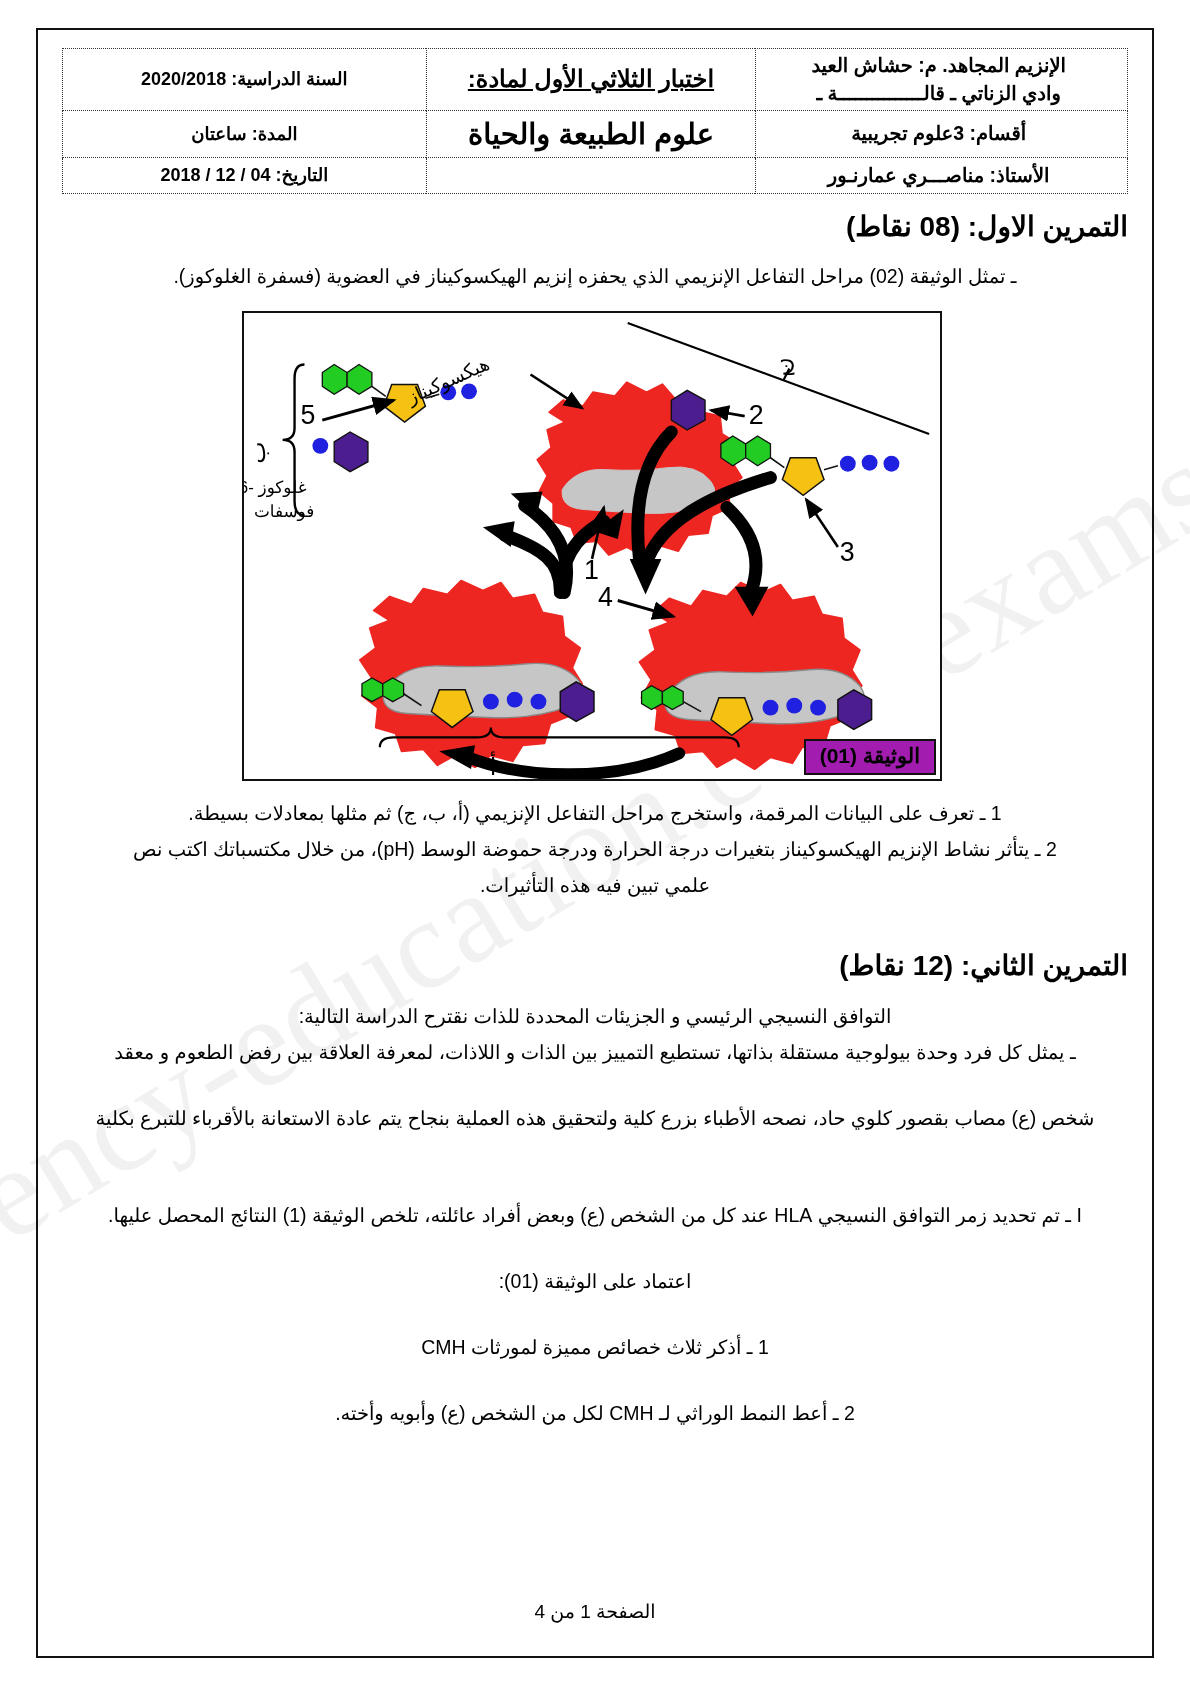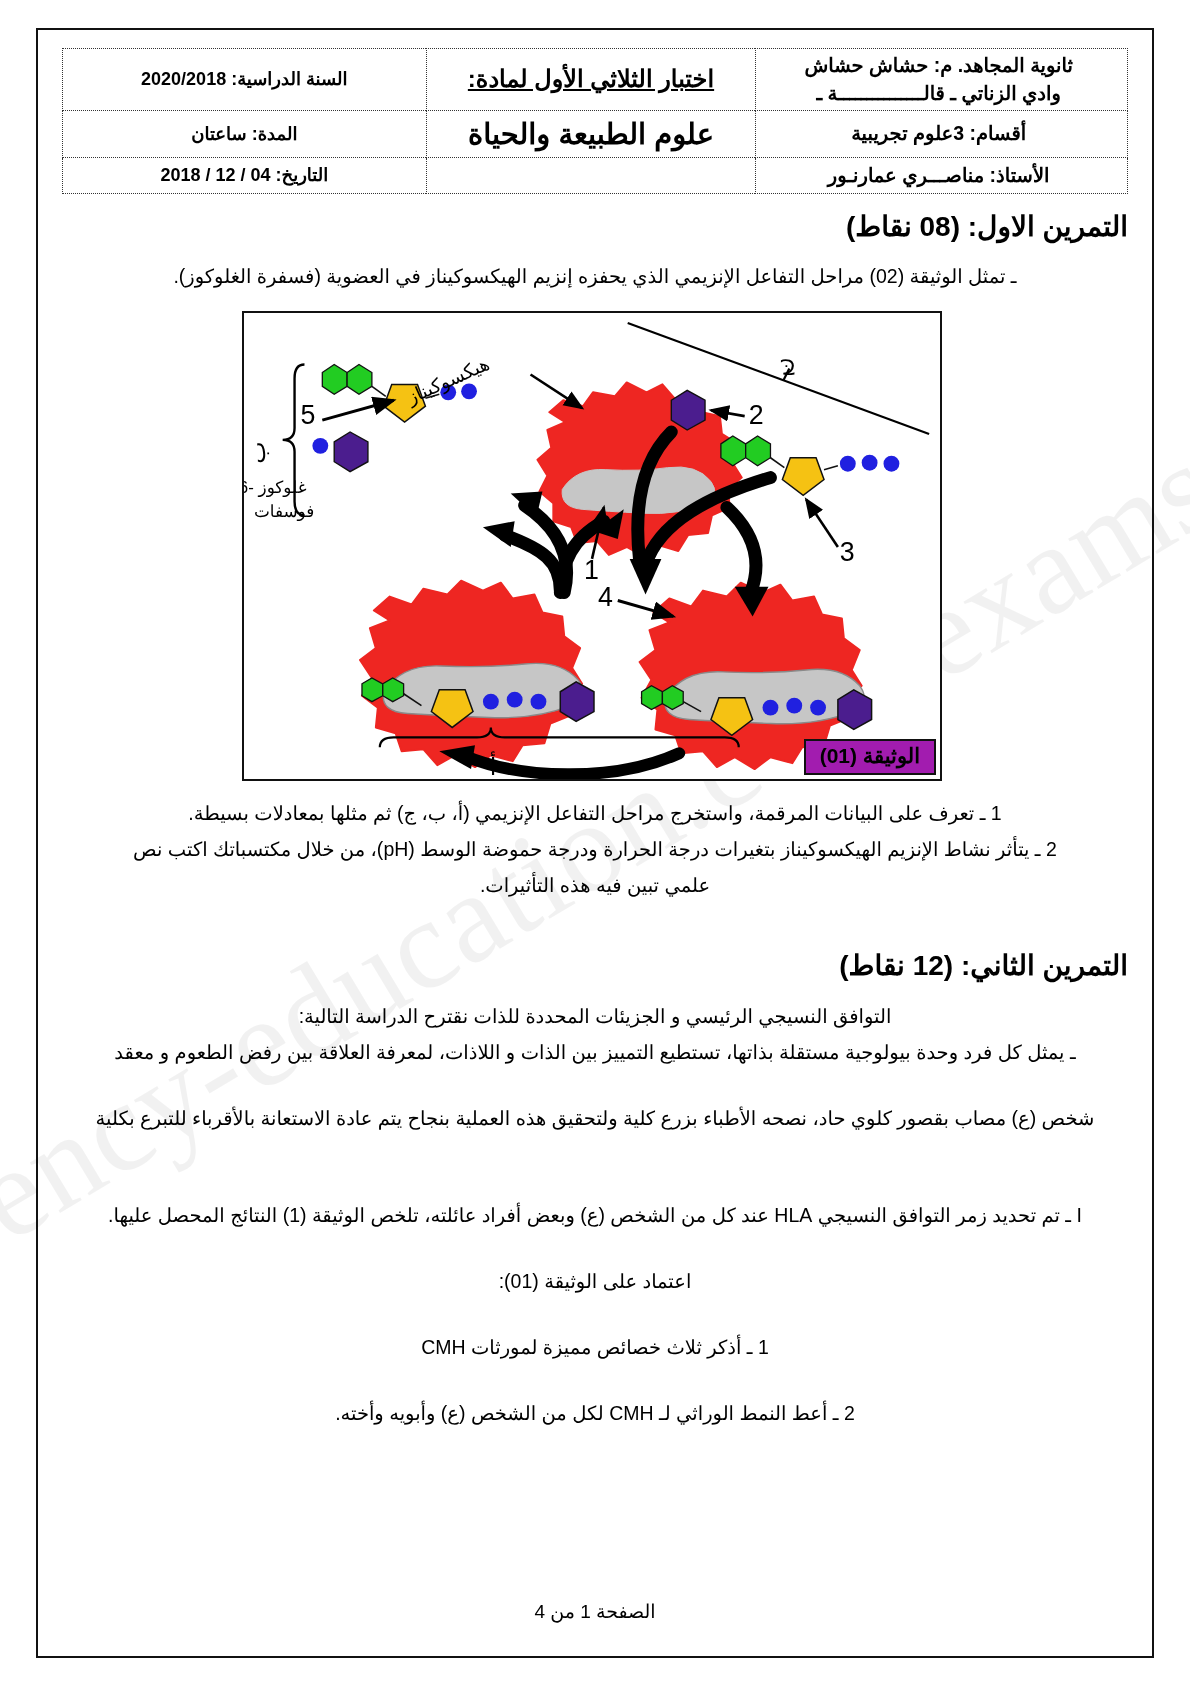--- a/index.html
+++ b/index.html
@@ -148,21 +148,21 @@
   <div id="watermark">
     <div class="wm-text">ency-education.com/exams</div>
   </div>
 
   <div id="sheet-border"></div>
 
   <table id="header-table">
     <tbody>
         <tr class="h-row1">
       <td class="hdr-right" rowspan="1">
-        <div>ثانوية المجاهد. م: حشاش حشاش</div>
+        <div>الإنزيم المجاهد. م: حشاش العيد</div>
         <div class="dash-fill">وادي الزناتي ـ قالـــــــــــــــة ـ</div>
       </td>
       <td class="hdr-mid exam-title" rowspan="1">اختبار الثلاثي الأول لمادة:</td>
       <td class="hdr-left">السنة الدراسية: 2020/2018</td>
     </tr>
     <tr class="h-row2">
       <td class="hdr-right">أقسام:  3علوم تجريبية</td>
       <td class="hdr-mid subject-title">علوم الطبيعة والحياة</td>
       <td class="hdr-left">المدة: ساعتان</td>
     </tr>

